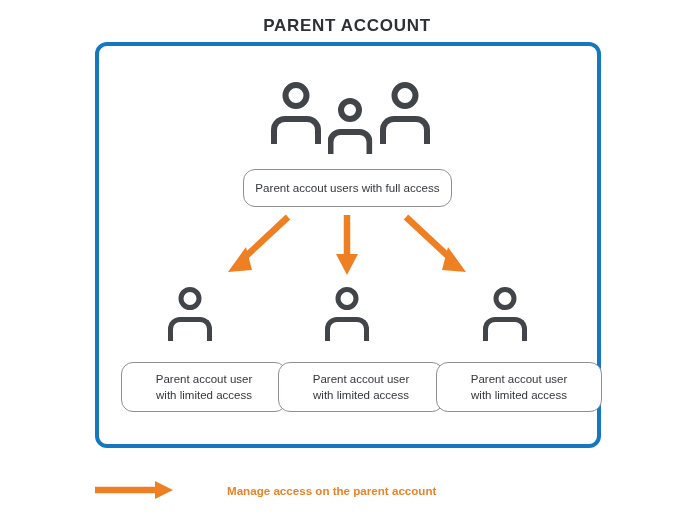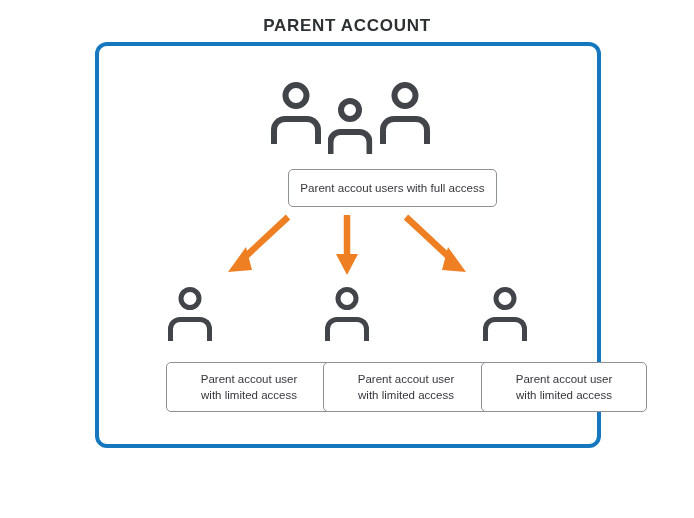--- a/index.html
+++ b/index.html
@@ -105,31 +105,30 @@
 
   #admin-person-left  { left: 0px;   top: 0px;  }
   #admin-person-mid   { left: 57px;  top: 16px; }
   #admin-person-right { left: 109px; top: 0px;  }
 
   
   .callout {
     position: absolute;
     box-sizing: border-box;
     border: 1.3px solid #8d9094;
-    border-radius: 5px;
+    border-radius: 12px;
     background: #ffffff;
     color: #34373b;
     display: flex;
     align-items: center;
     justify-content: center;
     text-align: center;
     font-size: 11.5px;
     line-height: 1.42;
     padding: 4px 4px;
-    margin-left: 45px;
   }
 
   #full-access-box {
     left: 243px;
     top: 169px;
     width: 209px;
     height: 38px;
     white-space: nowrap;
     font-size: 11.6px;
   }
@@ -255,14 +254,21 @@
       <span>with limited access</span>
     </span>
   </div>
   <div id="limited-box-3" class="callout limited-box">
     <span>
       <span>Parent accout user</span><br>
       <span>with limited access</span>
     </span>
   </div>
 
+  <div class="legend">
+    <svg class="legend-arrow-wrap" viewBox="0 0 100 22">
+      <line x1="0" y1="11" x2="63" y2="11" stroke="#ee8023" stroke-width="6.5"></line>
+      <polygon points="78,11 60,2 60,20" fill="#ee8023"></polygon>
+    </svg>
+    <span class="legend-label">Manage access on the parent account</span>
+  </div>
 
 </div>
 
 </body></html>

